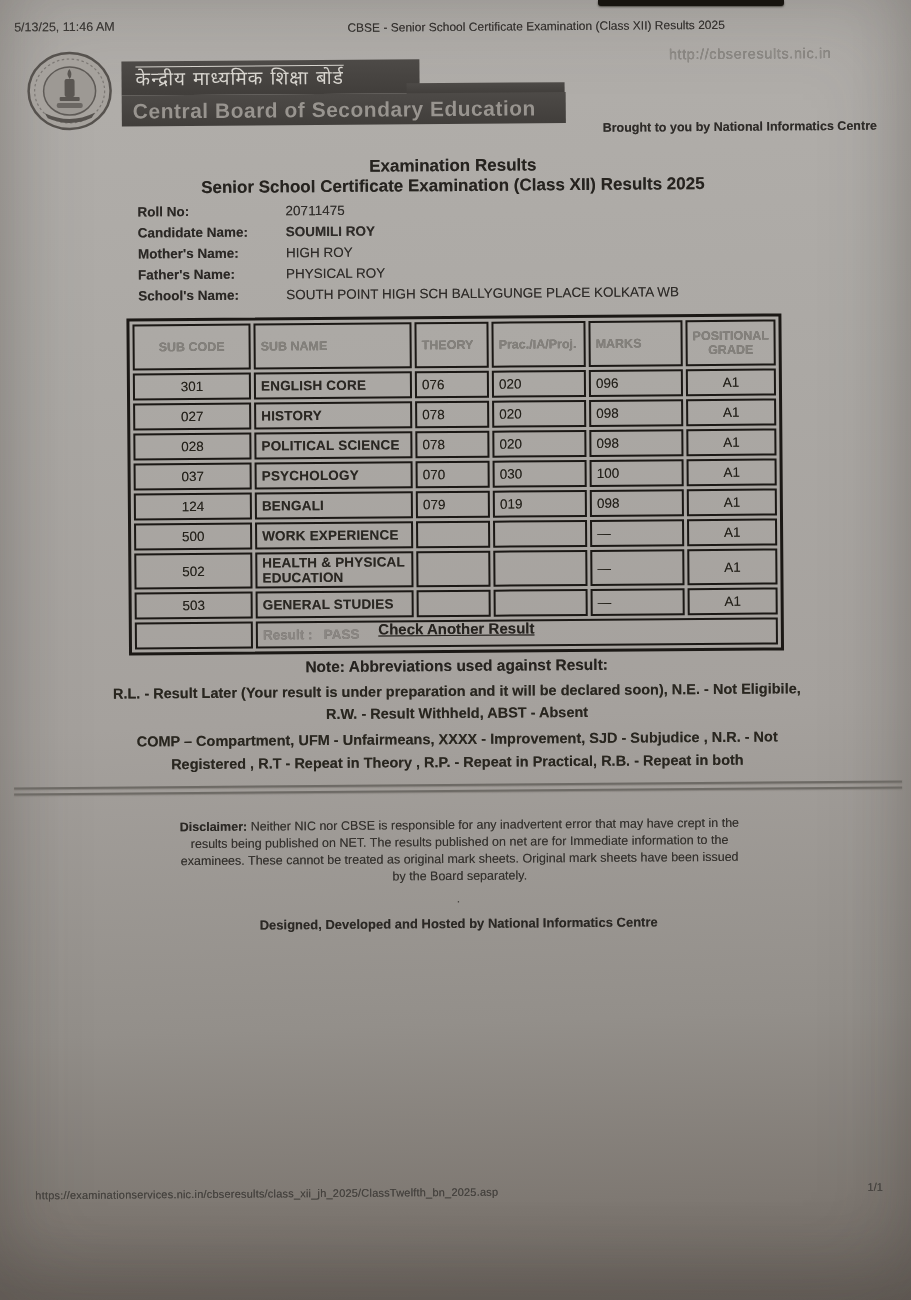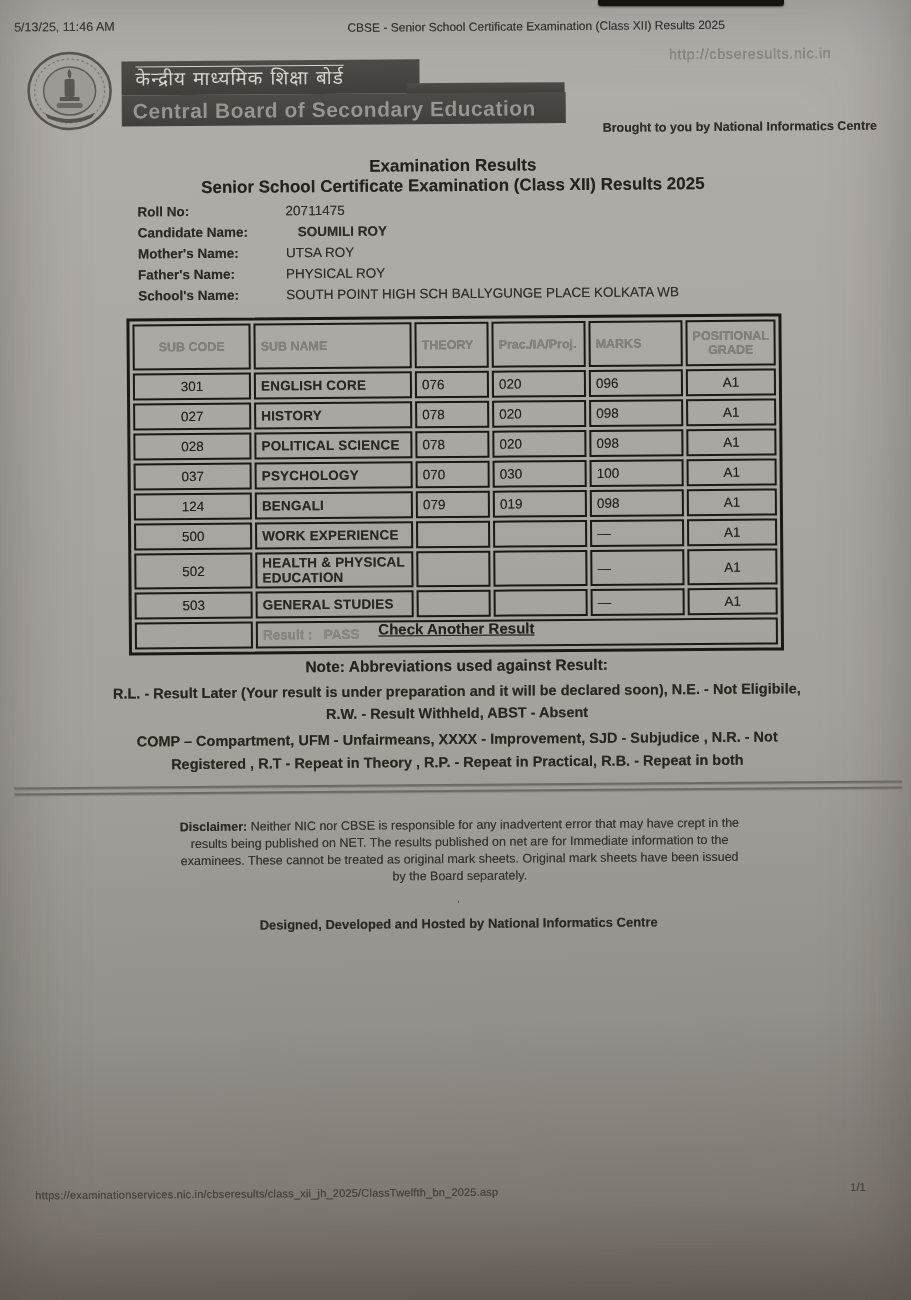--- a/index.html
+++ b/index.html
@@ -27,21 +27,21 @@
   .bar-step{left:410px;top:83px;width:158px;height:11px;}
   .bar-english{left:125px;top:93px;width:444px;height:31px;display:flex;align-items:center;}
   .bar-english span{font-size:21px;font-weight:bold;color:#98948f;padding-left:11px;letter-spacing:.5px;}
   .tagline{left:470px;top:122px;width:410px;text-align:right;font-size:12.5px;font-weight:bold;color:#2e2b28;}
   .h1{left:0;top:156px;width:911px;text-align:center;font-size:17px;font-weight:bold;color:#26231f;}
   .h2{left:0;top:176px;width:911px;text-align:center;font-size:17px;font-weight:bold;color:#26231f;}
   .cand{left:140px;top:202px;width:640px;}
   .cand-row{display:flex;height:21px;font-size:13.5px;}
   .cand-label{width:148px;font-weight:bold;color:#2b2825;}
   .cand-value{color:#2e2b28;}
-  .cand-value.bold{font-weight:bold;margin-left:12px;}
+  .cand-value.bold{font-weight:bold;}
   table.results{left:128px;top:316px;position:absolute;width:648px;
     border-collapse:separate;border-spacing:3px;background:transparent;
     border:3px solid #1b1815;table-layout:fixed;}
   table.results td,table.results th{border:2px solid #1b1815;padding:1px 5px;overflow:hidden;}
   th{font-size:12.5px;color:#84817c;font-weight:bold;text-align:left;height:40px;}
   th.center,td.c-code,td.c-grade{text-align:center;}
   td{font-size:13.5px;color:#232019;height:21px;}
   td.c-name{font-weight:bold;letter-spacing:.2px;color:#2a2722;}
   td.c-result-cell{color:#8b8783;font-weight:bold;font-size:13.5px;}
   .link-row{left:0;top:620px;width:911px;text-align:center;}
@@ -49,21 +49,21 @@
   .note-head{left:0;top:657px;width:911px;text-align:center;font-size:15.5px;font-weight:bold;color:#26231f;}
   .note-lines{left:25px;top:680px;width:861px;text-align:center;font-size:14.5px;font-weight:bold;color:#29261f;line-height:22px;}
   .note-lines .group2{margin-top:4px;line-height:23px;}
   .rule-wrap{left:12px;top:784px;width:888px;}
   .rule{height:2px;background:#6d6a65;margin-bottom:4px;box-shadow:0 1px 1px rgba(120,115,110,.6);}
   .disclaimer{left:133px;top:817px;width:648px;text-align:center;font-size:12.5px;color:#33302c;line-height:17px;}
   .disclaimer b{color:#2a2723;margin-top:8px;}
   .tiny-dot{left:0;top:894px;width:911px;text-align:center;font-size:12px;color:#4a4743;}
   .credits{left:0;top:916px;width:911px;text-align:center;font-size:13px;font-weight:bold;color:#2b2824;}
   .footer-url{left:30px;top:1186px;font-size:11px;color:#45423e;letter-spacing:.2px;}
-  .page-num{left:845px;top:1184px;width:50px;text-align:left;font-size:11px;color:#45423e;}
+  .page-num{left:845px;top:1184px;width:50px;text-align:center;font-size:11px;color:#45423e;}
 </style>
 </head>
 <body>
 
 <div class="vignette"></div>
 <div class="top-dark-strip"></div>
 
 <div class="content">
 
   <div class="abs print-datetime">5/13/25, 11:46 AM</div>
@@ -98,21 +98,21 @@
     <div class="cand-row">
       <div class="cand-label">Roll No:</div>
       <div class="cand-value">20711475</div>
     </div>
     <div class="cand-row">
       <div class="cand-label">Candidate Name:</div>
       <div class="cand-value bold">SOUMILI ROY</div>
     </div>
     <div class="cand-row">
       <div class="cand-label">Mother's Name:</div>
-      <div class="cand-value">UTSA ROY</div>
+      <div class="cand-value">HIGH ROY</div>
     </div>
     <div class="cand-row">
       <div class="cand-label">Father's Name:</div>
       <div class="cand-value">PHYSICAL ROY</div>
     </div>
     <div class="cand-row">
       <div class="cand-label">School's Name:</div>
       <div class="cand-value">SOUTH POINT HIGH SCH BALLYGUNGE PLACE KOLKATA WB</div>
     </div>
   </div>

